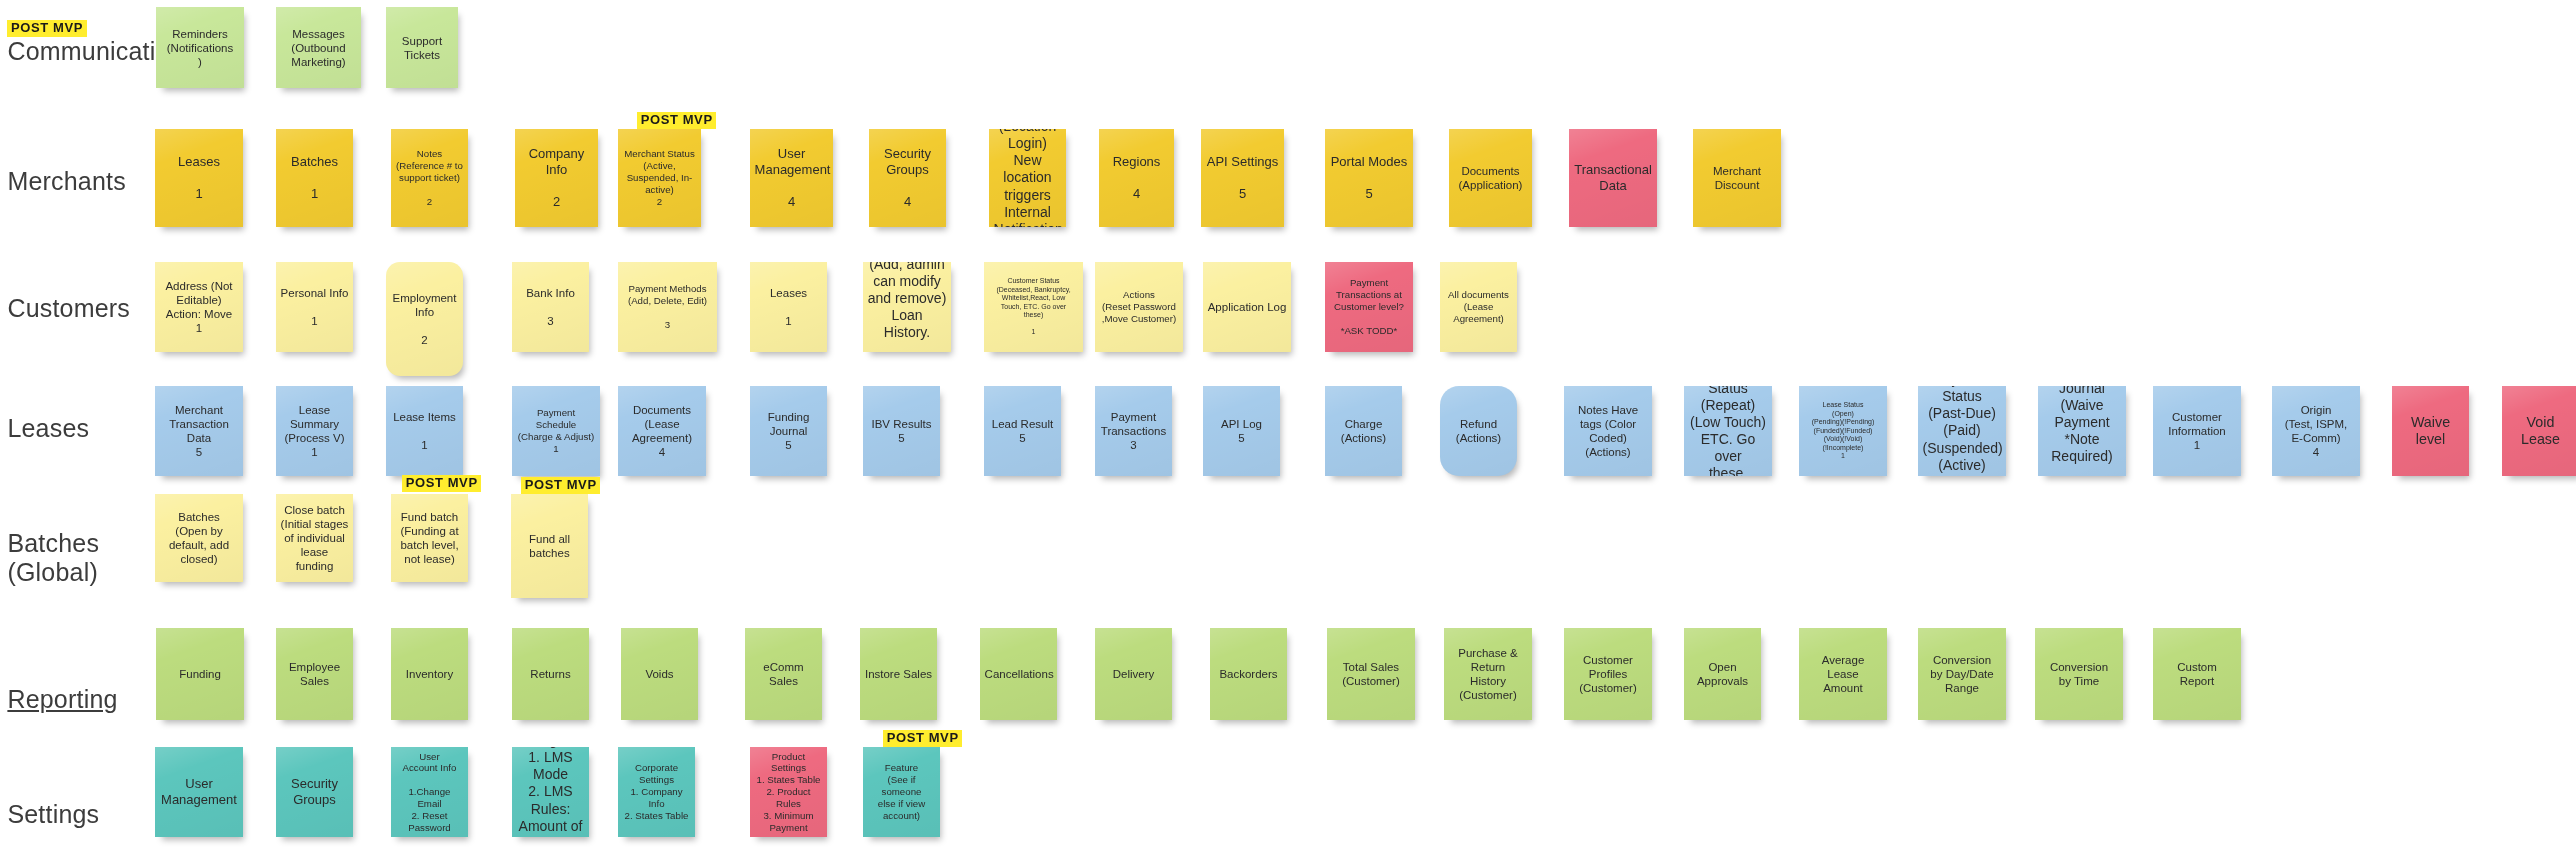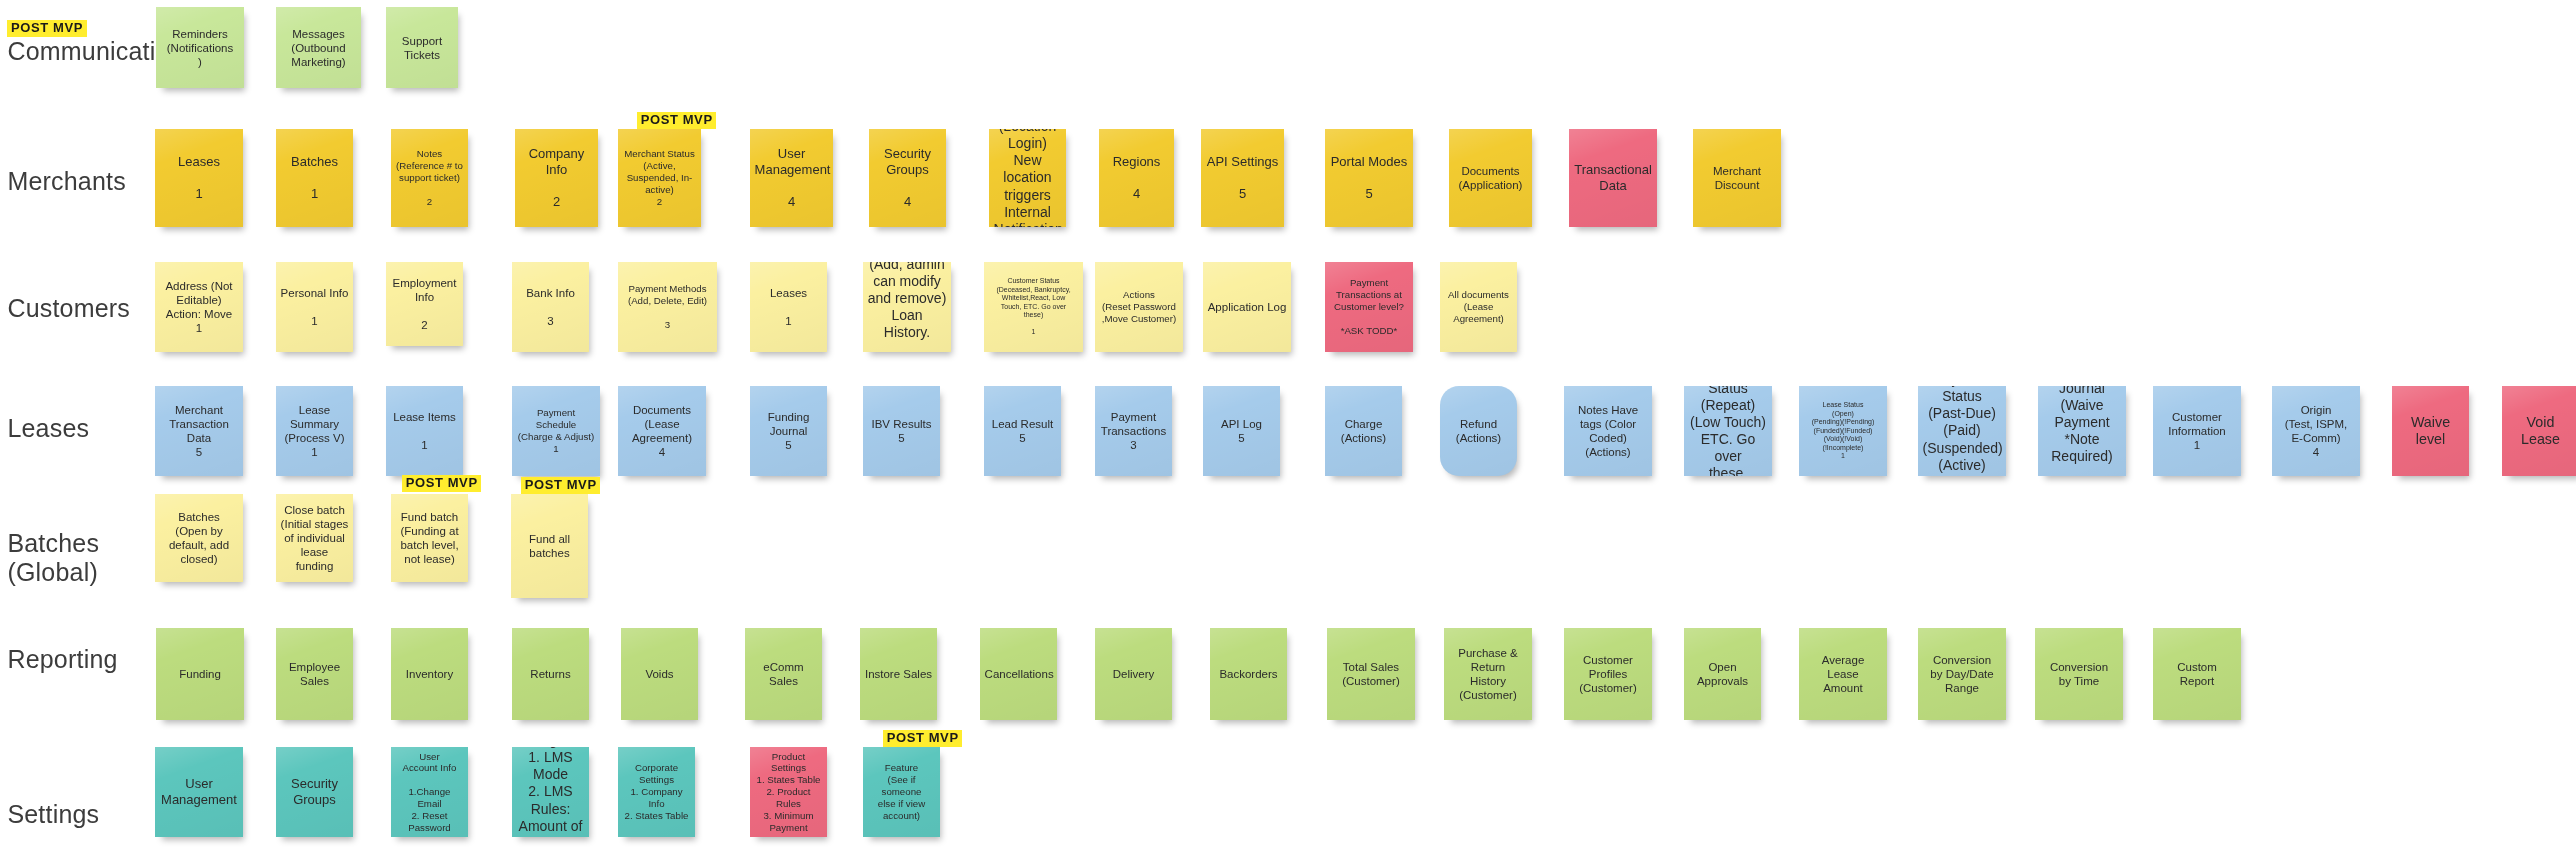--- a/index.html
+++ b/index.html
@@ -140,21 +140,21 @@
     <div class="note fs-md" style="left: 1693px; top: 129px; width: 88px; height: 98px; background-color: rgb(242, 203, 48);"><span class="txt">Merchant
 Discount</span></div>
     <div class="row-label" style="top: 294px;">Customers</div>
     <div class="note fs-md" style="left: 155px; top: 262px; width: 88px; height: 90px; background-color: rgb(251, 240, 160); text-align: center;"><span class="txt">Address (Not
 Editable)
 Action: Move
 1</span></div>
     <div class="note fs-md" style="left: 276px; top: 262px; width: 77px; height: 90px; background-color: rgb(251, 240, 160);"><span class="txt">Personal Info
 
 1</span></div>
-    <div class="note fs-md" style="left: 386px; top: 262px; width: 77px; height: 84px; background-color: rgb(251, 240, 160);"><span class="txt">Employment
+    <div class="note fs-md" style="left: 386px; top: 262px; width: 77px; height: 114px; background-color: rgb(251, 240, 160); border-radius: 14px;"><span class="txt">Employment
 Info
 
 2</span></div>
     <div class="note fs-md" style="left: 512px; top: 262px; width: 77px; height: 90px; background-color: rgb(251, 240, 160);"><span class="txt">Bank Info
 
 3</span></div>
     <div class="note fs-sm" style="left: 618px; top: 262px; width: 99px; height: 90px; background-color: rgb(251, 240, 160);"><span class="txt">Payment Methods
 (Add, Delete, Edit)
 
 3</span></div>
@@ -272,21 +272,21 @@
 of individual
 lease funding</span></div>
     <div class="note fs-md" style="left: 391px; top: 494px; width: 77px; height: 88px; background-color: rgb(251, 240, 160);"><span class="txt">Fund batch
 (Funding at
 batch level,
 not lease)</span></div>
     <div class="post-mvp" style="left: 402px; top: 475px;">POST MVP</div>
     <div class="note fs-md" style="left: 511px; top: 494px; width: 77px; height: 104px; background-color: rgb(251, 240, 160);"><span class="txt">Fund all
 batches</span></div>
     <div class="post-mvp" style="left: 521px; top: 477px;">POST MVP</div>
-    <div class="row-label" style="top: 645px;">Reporting</div>
+    <div class="row-label" style="top: 685px; text-decoration: underline;">Reporting</div>
     <div class="note fs-md" style="left: 156px; top: 628px; width: 88px; height: 92px; background-color: rgb(188, 220, 126);"><span class="txt">Funding</span></div>
     <div class="note fs-md" style="left: 276px; top: 628px; width: 77px; height: 92px; background-color: rgb(188, 220, 126);"><span class="txt">Employee
 Sales</span></div>
     <div class="note fs-md" style="left: 391px; top: 628px; width: 77px; height: 92px; background-color: rgb(188, 220, 126);"><span class="txt">Inventory</span></div>
     <div class="note fs-md" style="left: 512px; top: 628px; width: 77px; height: 92px; background-color: rgb(188, 220, 126);"><span class="txt">Returns</span></div>
     <div class="note fs-md" style="left: 621px; top: 628px; width: 77px; height: 92px; background-color: rgb(188, 220, 126);"><span class="txt">Voids</span></div>
     <div class="note fs-md" style="left: 745px; top: 628px; width: 77px; height: 92px; background-color: rgb(188, 220, 126);"><span class="txt">eComm Sales</span></div>
     <div class="note fs-md" style="left: 860px; top: 628px; width: 77px; height: 92px; background-color: rgb(188, 220, 126);"><span class="txt">Instore Sales</span></div>
     <div class="note fs-md" style="left: 980px; top: 628px; width: 77px; height: 92px; background-color: rgb(188, 220, 126);"><span class="txt">Cancellations</span></div>
     <div class="note fs-md" style="left: 1095px; top: 628px; width: 77px; height: 92px; background-color: rgb(188, 220, 126);"><span class="txt">Delivery</span></div>

